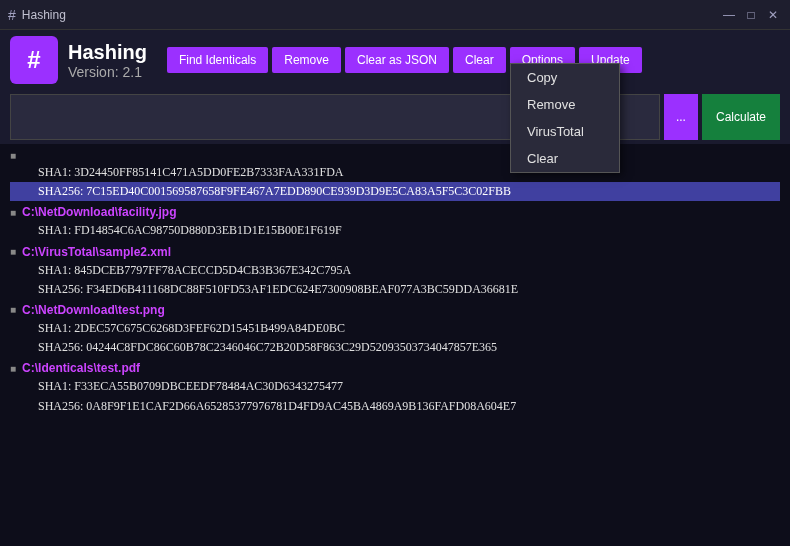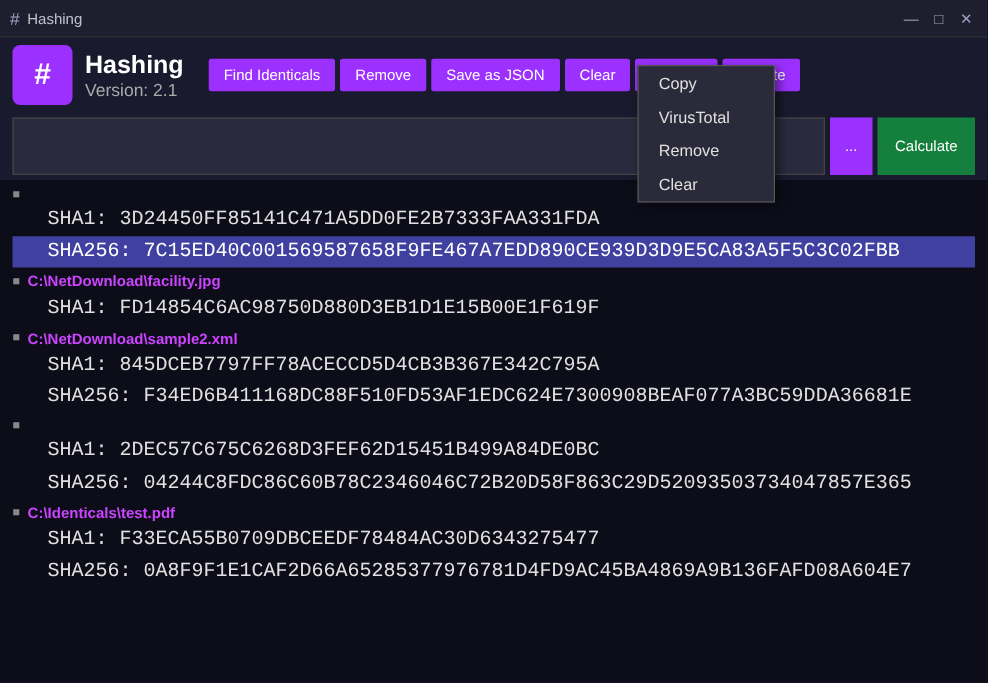--- a/index.html
+++ b/index.html
@@ -158,38 +158,38 @@
       font-size: 12px;
       font-weight: bold;
       margin-bottom: 2px;
     }
     .file-path-icon {
       color: #888;
       font-size: 10px;
     }
     .hash-line {
       padding-left: 28px;
-      font-size: 16px;
-      font-family: Liberation Mono, monospace;
+      font-size: 12px;
+      font-family: Liberation Serif, serif;
       color: #e0e0e0;
       line-height: 1.6;
       white-space: nowrap;
       overflow: hidden;
       text-overflow: ellipsis;
     }
     .hash-line.highlighted {
       background: #4040a0;
       color: #fff;
       display: block;
     }
 
     
     .context-menu {
       position: absolute;
-      top: 52px;
+      top: 63px;
       left: 510px;
       background: #2a2a3a;
       border: 1px solid #555;
       box-shadow: 3px 3px 8px rgba(0,0,0,0.5);
       min-width: 110px;
       z-index: 100;
     }
     .context-menu-item {
       padding: 6px 16px;
       font-size: 13px;
@@ -219,21 +219,21 @@
 
 <div class="app-header">
   <div class="app-logo">#</div>
   <div class="app-title-area">
     <span class="app-title">Hashing</span>
     <span class="app-version">Version: 2.1</span>
   </div>
   <div class="toolbar">
     <button class="toolbar-btn">Find Identicals</button>
     <button class="toolbar-btn">Remove</button>
-    <button class="toolbar-btn">Save as JSON</button>
+    <button class="toolbar-btn">Clear as JSON</button>
     <button class="toolbar-btn">Clear</button>
     <button class="toolbar-btn">Options</button>
     <button class="toolbar-btn">Update</button>
   </div>
 </div>
 
 <div class="path-bar">
   <input class="path-input" type="text" style="">
   <button class="path-browse-btn">...</button>
   <button class="path-calc-btn">Calculate</button>
@@ -251,40 +251,41 @@
     <div class="file-entry">
       <div class="file-path">
         <span class="file-path-icon">■</span>
         <span>C:\NetDownload\facility.jpg</span>
       </div>
       <div class="hash-line">SHA1: FD14854C6AC98750D880D3EB1D1E15B00E1F619F</div>
     </div>
     <div class="file-entry">
       <div class="file-path">
         <span class="file-path-icon">■</span>
-        <span>C:\NetDownload\sample2.xml</span>
+        <span>C:\VirusTotal\sample2.xml</span>
       </div>
       <div class="hash-line">SHA1: 845DCEB7797FF78ACECCD5D4CB3B367E342C795A</div>
       <div class="hash-line">SHA256: F34ED6B411168DC88F510FD53AF1EDC624E7300908BEAF077A3BC59DDA36681E</div>
     </div>
     <div class="file-entry">
       <div class="file-path">
         <span class="file-path-icon">■</span>
+        <span>C:\NetDownload\test.png</span>
       </div>
       <div class="hash-line">SHA1: 2DEC57C675C6268D3FEF62D15451B499A84DE0BC</div>
       <div class="hash-line">SHA256: 04244C8FDC86C60B78C2346046C72B20D58F863C29D52093503734047857E365</div>
     </div>
     <div class="file-entry">
       <div class="file-path">
         <span class="file-path-icon">■</span>
         <span>C:\Identicals\test.pdf</span>
       </div>
       <div class="hash-line">SHA1: F33ECA55B0709DBCEEDF78484AC30D6343275477</div>
       <div class="hash-line">SHA256: 0A8F9F1E1CAF2D66A65285377976781D4FD9AC45BA4869A9B136FAFD08A604E7</div>
     </div>
   </div>
 
 <div class="context-menu" id="context-menu">
 <div class="context-menu-item">Copy</div>
+    <div class="context-menu-item">Remove</div>
     <div class="context-menu-item">VirusTotal</div>
-    <div class="context-menu-item">Remove</div>
     <div class="context-menu-item">Clear</div>
   </div>
 
 </body></html>

